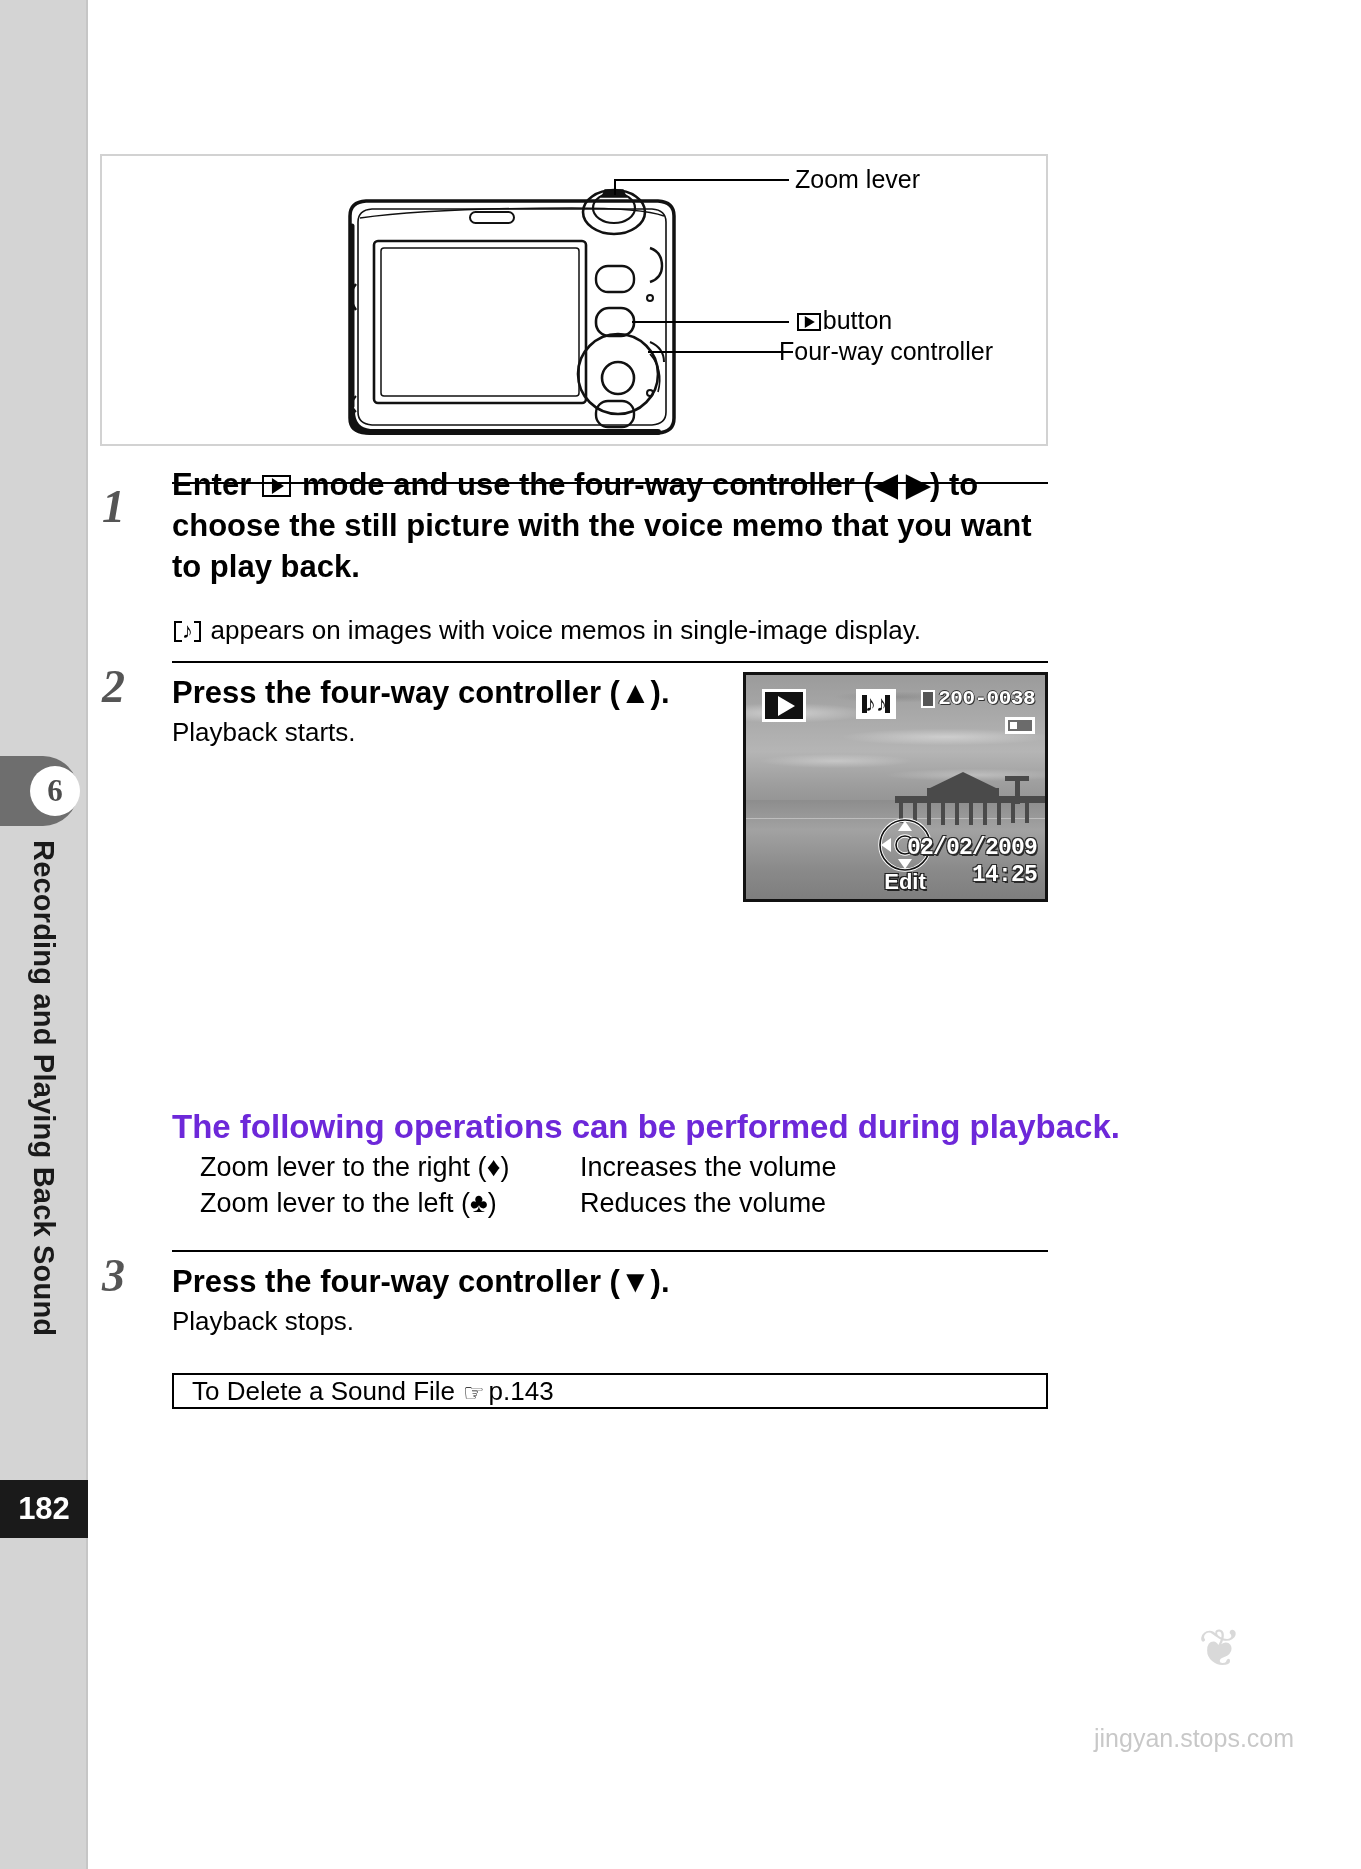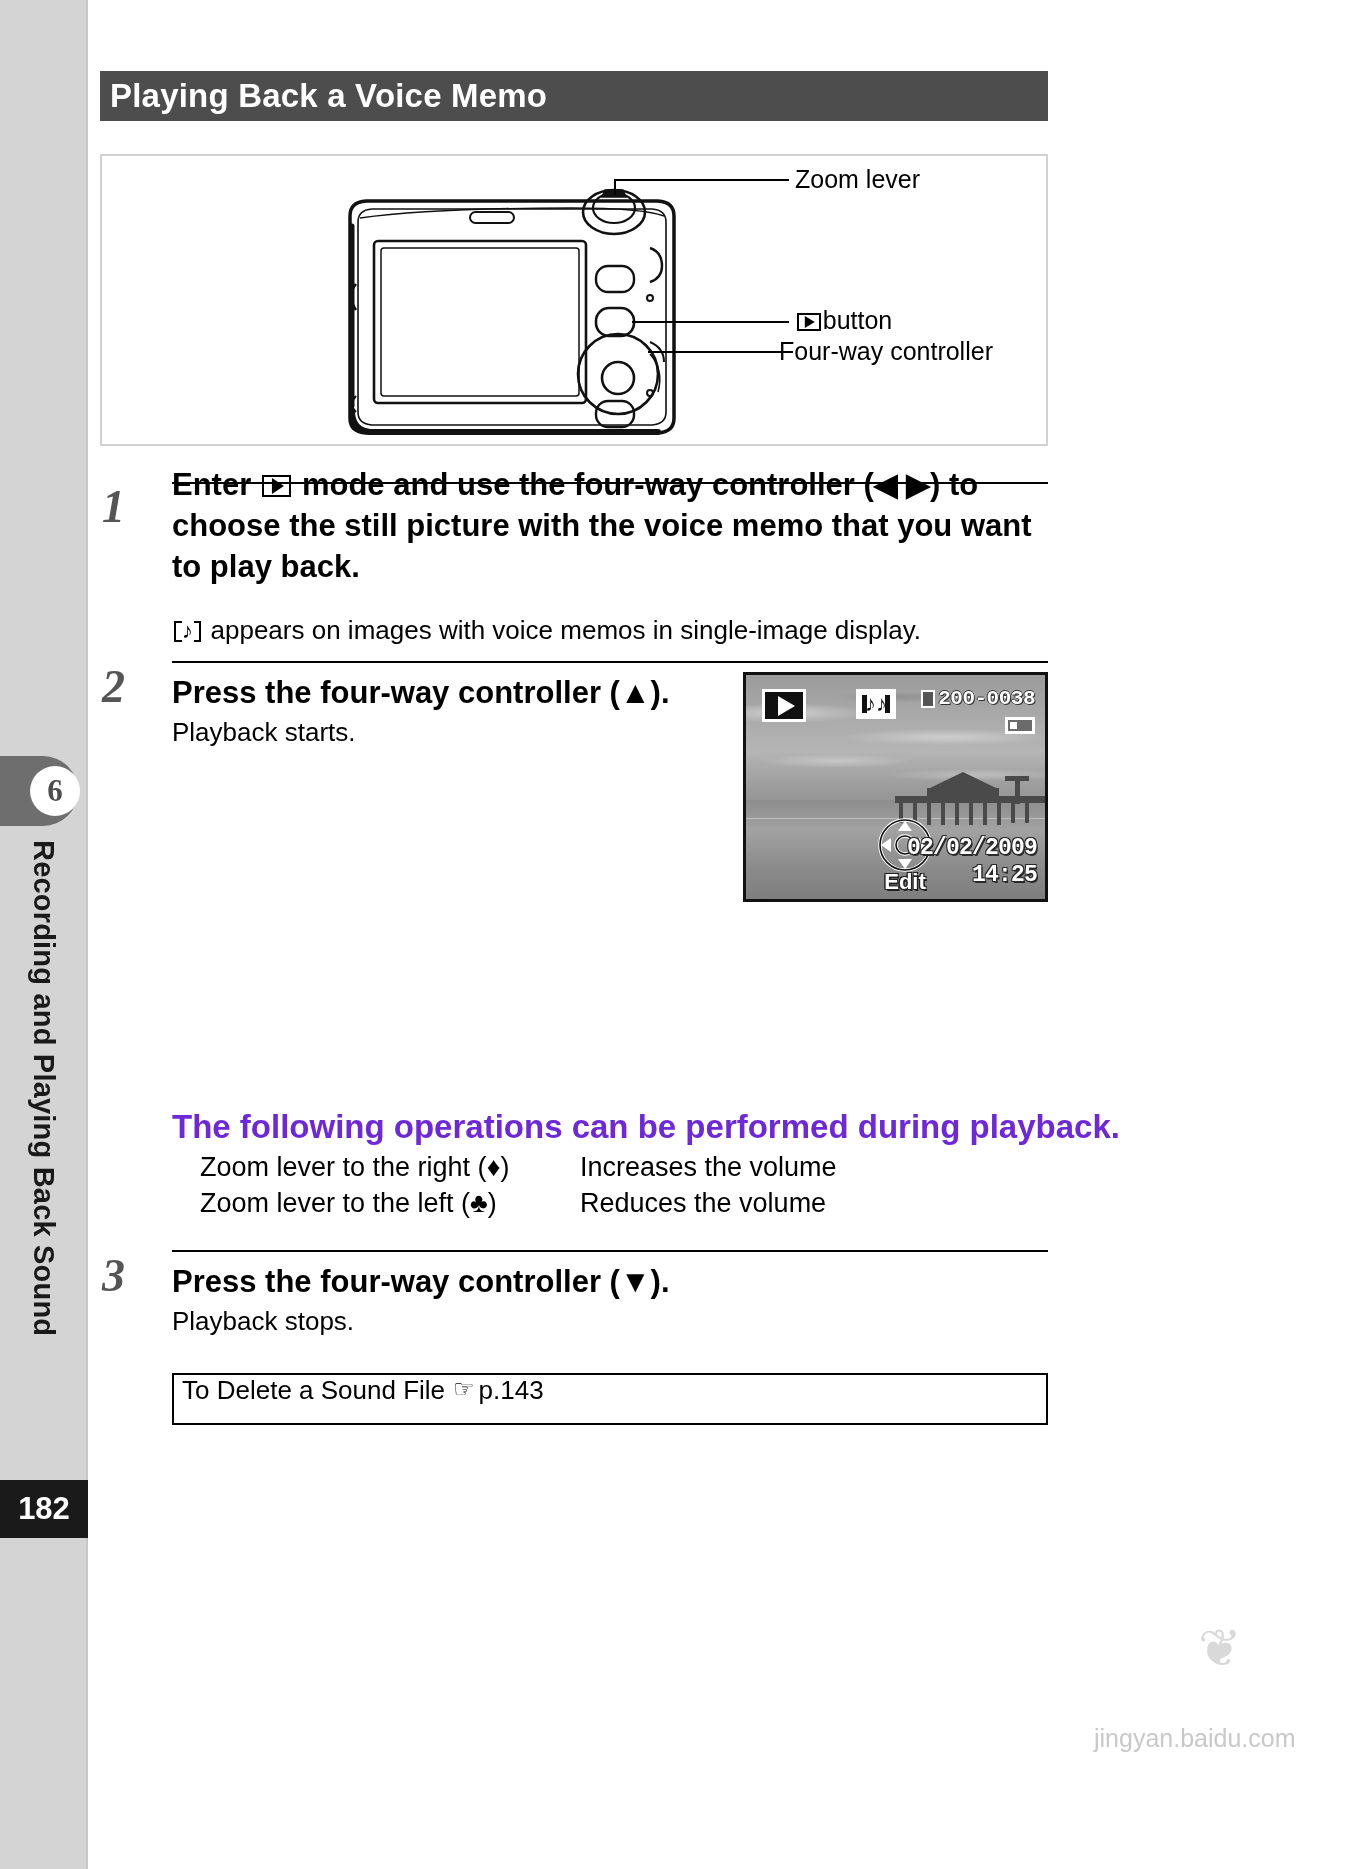--- a/index.html
+++ b/index.html
@@ -374,26 +374,26 @@
     display: inline-block;
     width: 380px;
   }
 
   
   #note-box {
     position: absolute;
     left: 72px;
     top: 1373px;
     width: 876px;
-    height: 52px;
+    height: 36px;
     border: 2px solid #000;
     box-sizing: border-box;
     display: flex;
-    align-items: flex-start;
-    padding-left: 8px;
+    align-items: flex-end;
+    padding-left: 18px;
     font-size: 26px;
     color: #000;
   }
   .hand-icon { font-size: 24px; margin: 0 4px 0 8px; }
 
   
   #watermark {
     position: absolute;
     left: 950px; top: 1640px;
     width: 400px; height: 150px;
@@ -429,23 +429,20 @@
 <div id="left-strip"></div>
 <div id="left-strip-inner-edge"></div>
 
 <div id="chapter-tab"></div>
 <div id="chapter-number-circle">6</div>
 <div id="chapter-title">Recording and Playing Back Sound</div>
 <div id="page-number-block">182</div>
 
 <div id="content">
 
-  <div id="heading-bar">
-    <span id="heading-title">Playing Back a Voice Memo</span>
-  </div>
 
   <div id="figure-box">
 
     <svg width="944" height="288" viewBox="0 0 944 288" style="position:absolute;left:0;top:0;">
       <g fill="none" stroke="#111" stroke-width="3">
 
         <path d="M248 60 Q248 46 264 45 L556 45 Q572 46 572 60 L572 262 Q572 276 556 277 L264 277 Q248 276 248 262 Z" fill="#ffffff" stroke="#111" stroke-width="3.5"></path>
 
         <path d="M256 66 Q256 54 270 53 L550 53 Q564 54 564 66 L564 256 Q564 268 550 269 L270 269 Q256 268 256 256 Z" stroke-width="1.6"></path>
 
@@ -597,16 +594,16 @@
   <div class="step-sub" style="top:1304px;">Playback stops.</div>
 
   <div id="note-box">
     <span>To Delete a Sound File</span>
     <span class="hand-icon">☞</span>
     <span>p.143</span>
   </div>
 
   <div id="watermark">
     <span id="wm-paw">❦</span>
-    <span id="wm-sub">jingyan.baidu.com</span>
+    <span id="wm-sub">jingyan.stops.com</span>
   </div>
 
 </div>
 
 </body></html>

